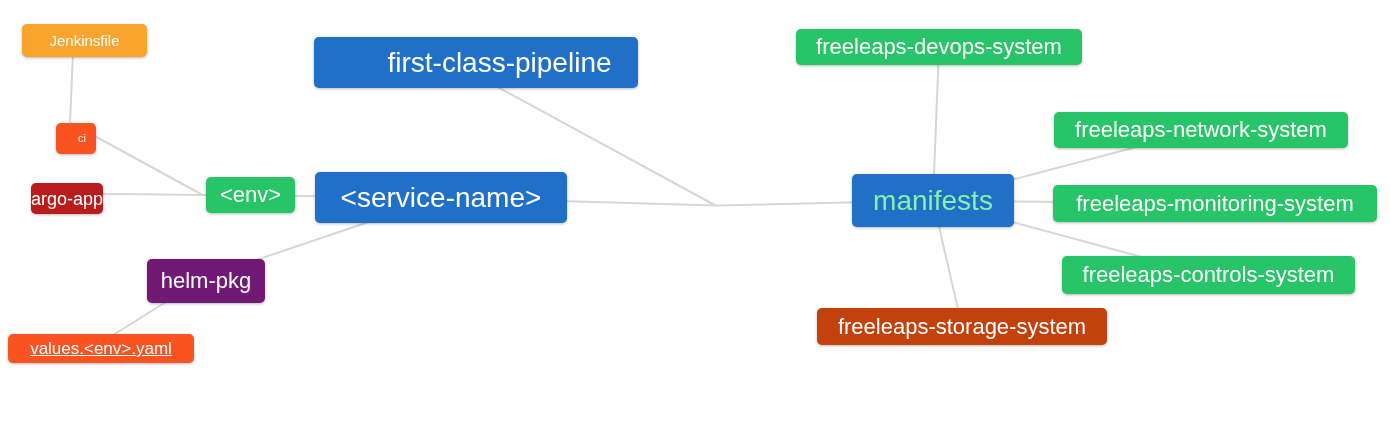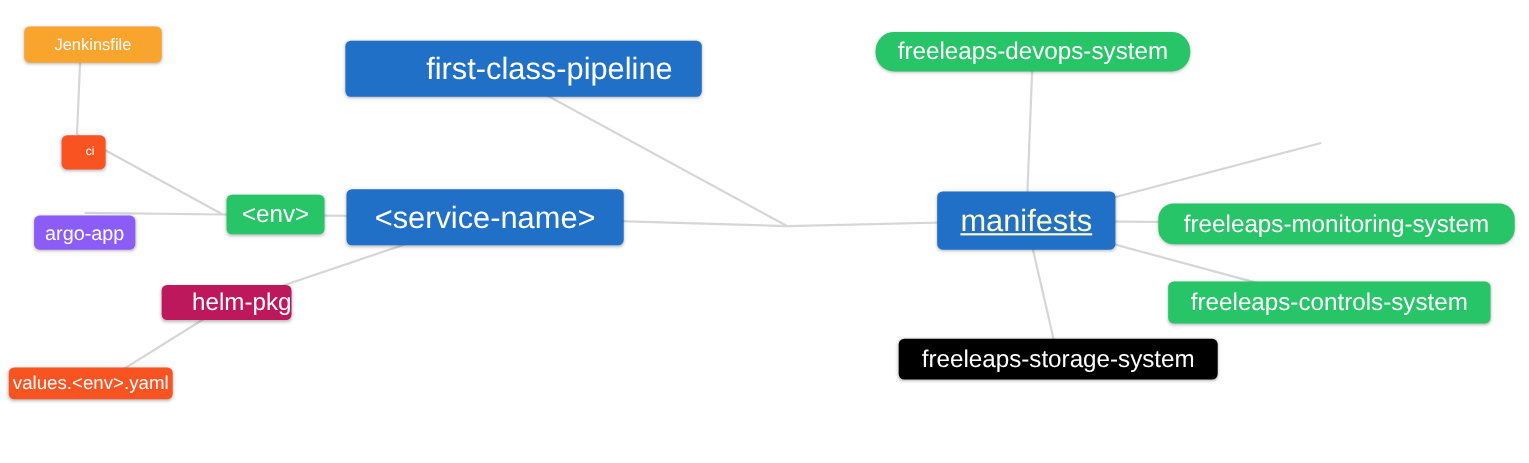--- a/index.html
+++ b/index.html
@@ -55,46 +55,49 @@
       <line x1="933" y1="200.5" x2="1215" y2="203.5" stroke="#D6D6D6" stroke-width="2"></line>
       <line x1="933" y1="200.5" x2="1208.5" y2="275" stroke="#D6D6D6" stroke-width="2"></line>
       <line x1="933" y1="200.5" x2="962" y2="326.5" stroke="#D6D6D6" stroke-width="2"></line>
     </svg>
     <div class="node" style="left: 314px; top: 37px; width: 277px; height: 51px; font-size: 28px; background: rgb(31, 112, 198); color: rgb(255, 255, 255); padding-left: 47px;">
       <span>first-class-pipeline</span>
     </div>
     <div class="node" style="left: 315px; top: 172px; width: 252px; height: 51px; font-size: 28px; background: rgb(31, 112, 198); color: rgb(255, 255, 255); text-align: center;">
       <span>&lt;service-name&gt;</span>
     </div>
-    <div class="node" style="left: 852px; top: 174px; width: 162px; height: 53px; font-size: 28px; background: rgb(31, 112, 198); color: #fef9c3; text-decoration: underline;">
+    <div class="node" style="left: 852px; top: 174px; width: 162px; height: 53px; font-size: 28px; background: rgb(31, 112, 198); color: #86efac;">
       <span>manifests</span>
     </div>
     <div class="node" style="left: 158px; top: 177px; width: 89px; height: 36px; font-size: 22px; background: rgb(39, 196, 104); color: rgb(255, 255, 255); margin-left: 48px;">
       <span>&lt;env&gt;</span>
     </div>
-    <div class="node" style="left: 147px; top: 259px; width: 118px; height: 32px; font-size: 22px; background: #be185d; color: rgb(255, 255, 255); justify-content: flex-end;">
+    <div class="node" style="left: 147px; top: 259px; width: 118px; height: 44px; font-size: 22px; background: #701a75; color: rgb(255, 255, 255);">
       <span>helm-pkg</span>
     </div>
     <div class="node" style="left: 56px; top: 123px; width: 28px; height: 31px; font-size: 11px; background: rgb(249, 83, 34); color: rgb(255, 255, 255); padding-left: 12px;">
       <span>ci</span>
     </div>
-    <div class="node" style="left: 31px; top: 196px; width: 92px; height: 31px; font-size: 18px; background: #8b5cf6; color: rgb(255, 255, 255);">
+    <div class="node" style="left: 31px; top: 183px; width: 72px; height: 31px; font-size: 18px; background: #b91c1c; color: rgb(255, 255, 255);">
       <span>argo-app</span>
     </div>
     <div class="node" style="left: 22px; top: 24px; width: 125px; height: 33px; font-size: 15px; background: rgb(249, 164, 44); color: rgb(255, 255, 255);">
       <span>Jenkinsfile</span>
     </div>
-    <div class="node" style="left: 8px; top: 334px; width: 149px; height: 29px; font-size: 17px; background: rgb(249, 83, 34); color: rgb(255, 255, 255);">
+    <div class="node" style="left: 8px; top: 334px; width: 186px; height: 29px; font-size: 17px; background: rgb(249, 83, 34); color: rgb(255, 255, 255); text-decoration: underline;">
       <span>values.&lt;env&gt;.yaml</span>
     </div>
-    <div class="node" style="left: 796px; top: 29px; width: 286px; height: 36px; font-size: 22px; background: rgb(39, 196, 104); color: rgb(255, 255, 255); border-radius: 17px;">
+    <div class="node" style="left: 796px; top: 29px; width: 286px; height: 36px; font-size: 22px; background: rgb(39, 196, 104); color: rgb(255, 255, 255);">
       <span>freeleaps-devops-system</span>
     </div>
-    <div class="node" style="left: 1053px; top: 185px; width: 324px; height: 37px; font-size: 22px; background: rgb(39, 196, 104); color: rgb(255, 255, 255); border-radius: 14px;">
+    <div class="node" style="left: 1054px; top: 112px; width: 294px; height: 36px; font-size: 22px; background: rgb(39, 196, 104); color: rgb(255, 255, 255);">
+      <span>freeleaps-network-system</span>
+    </div>
+    <div class="node" style="left: 1053px; top: 185px; width: 324px; height: 37px; font-size: 22px; background: rgb(39, 196, 104); color: rgb(255, 255, 255);">
       <span>freeleaps-monitoring-system</span>
     </div>
     <div class="node" style="left: 1062px; top: 256px; width: 293px; height: 38px; font-size: 22px; background: rgb(39, 196, 104); color: rgb(255, 255, 255); text-align: right;">
       <span>freeleaps-controls-system</span>
     </div>
-    <div class="node" style="left: 817px; top: 308px; width: 290px; height: 37px; font-size: 22px; background: #000000; color: rgb(255, 255, 255);">
+    <div class="node" style="left: 817px; top: 308px; width: 290px; height: 37px; font-size: 22px; background: #c2410c; color: rgb(255, 255, 255);">
       <span>freeleaps-storage-system</span>
     </div>
   </div>
 
 </body></html>

